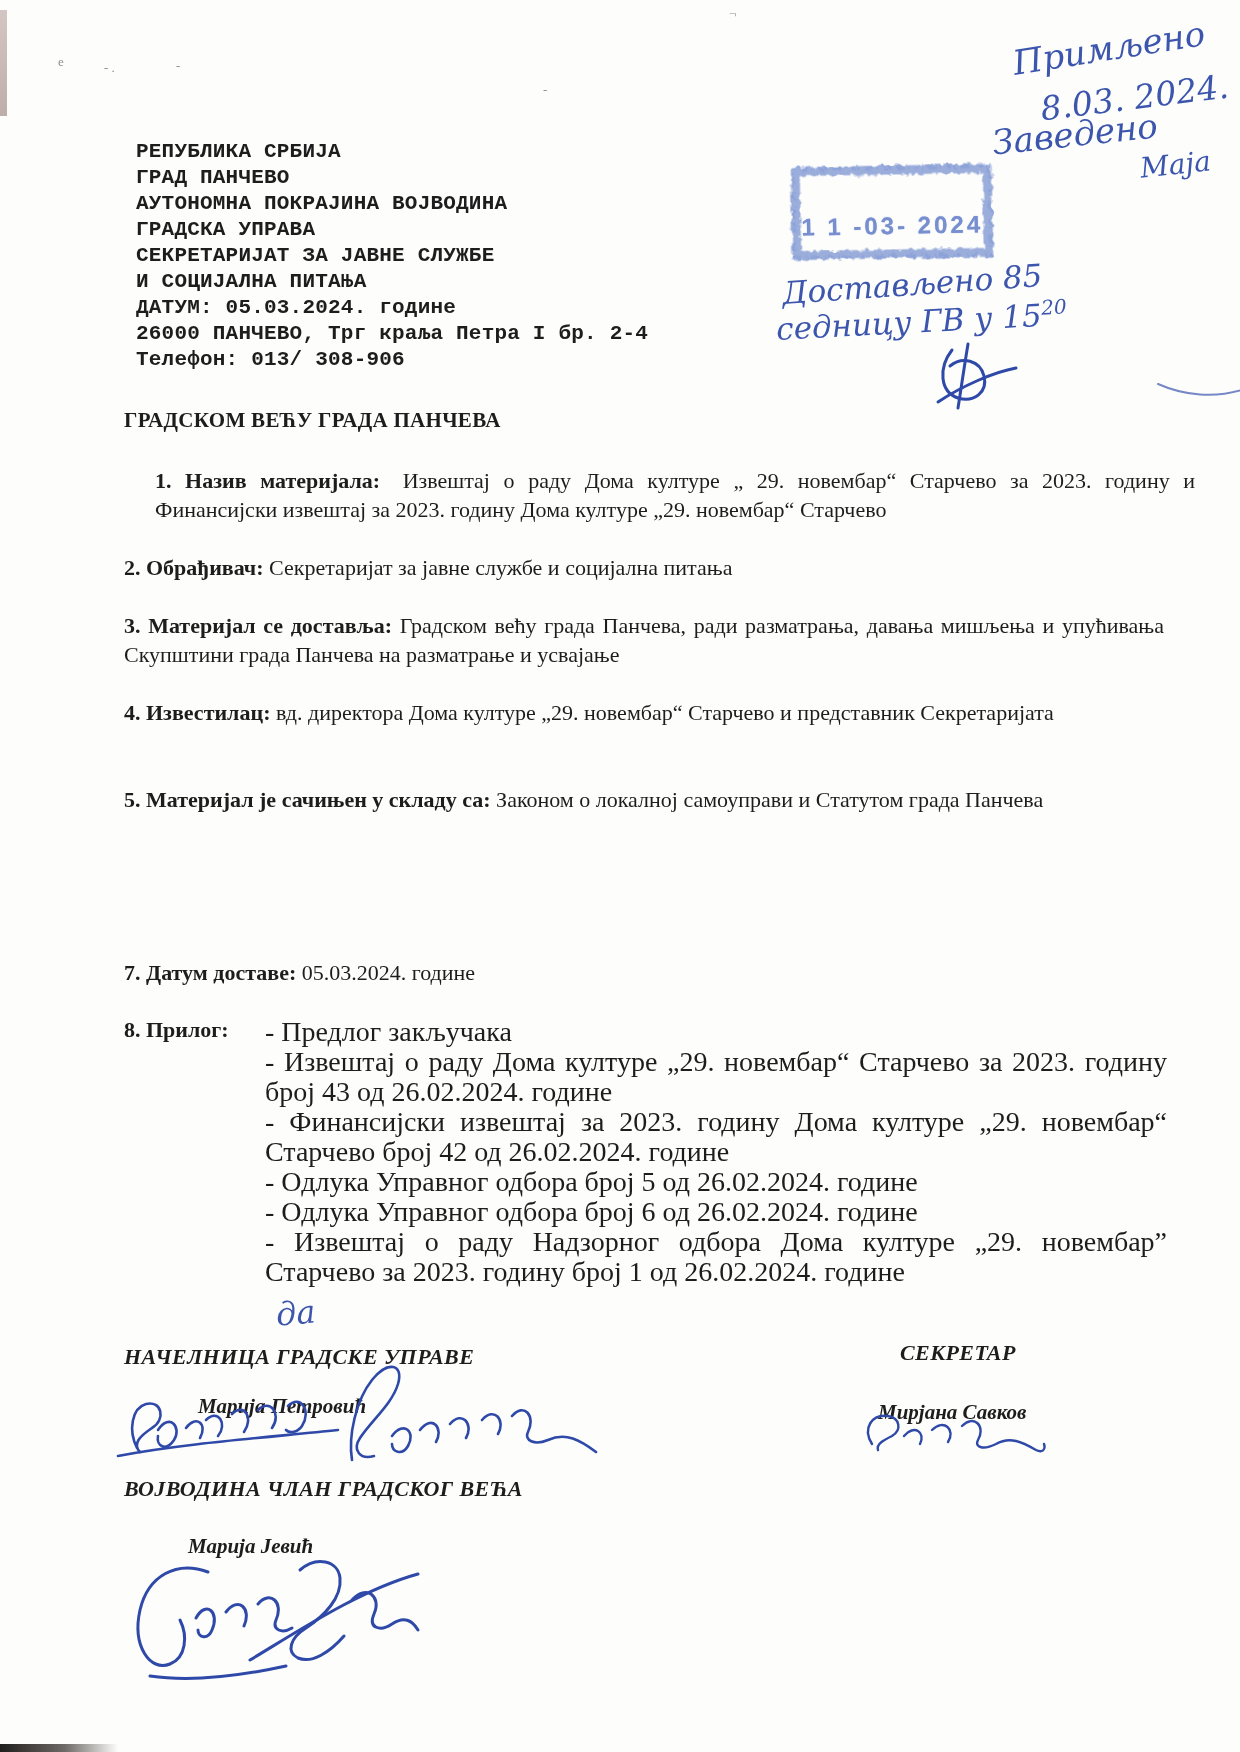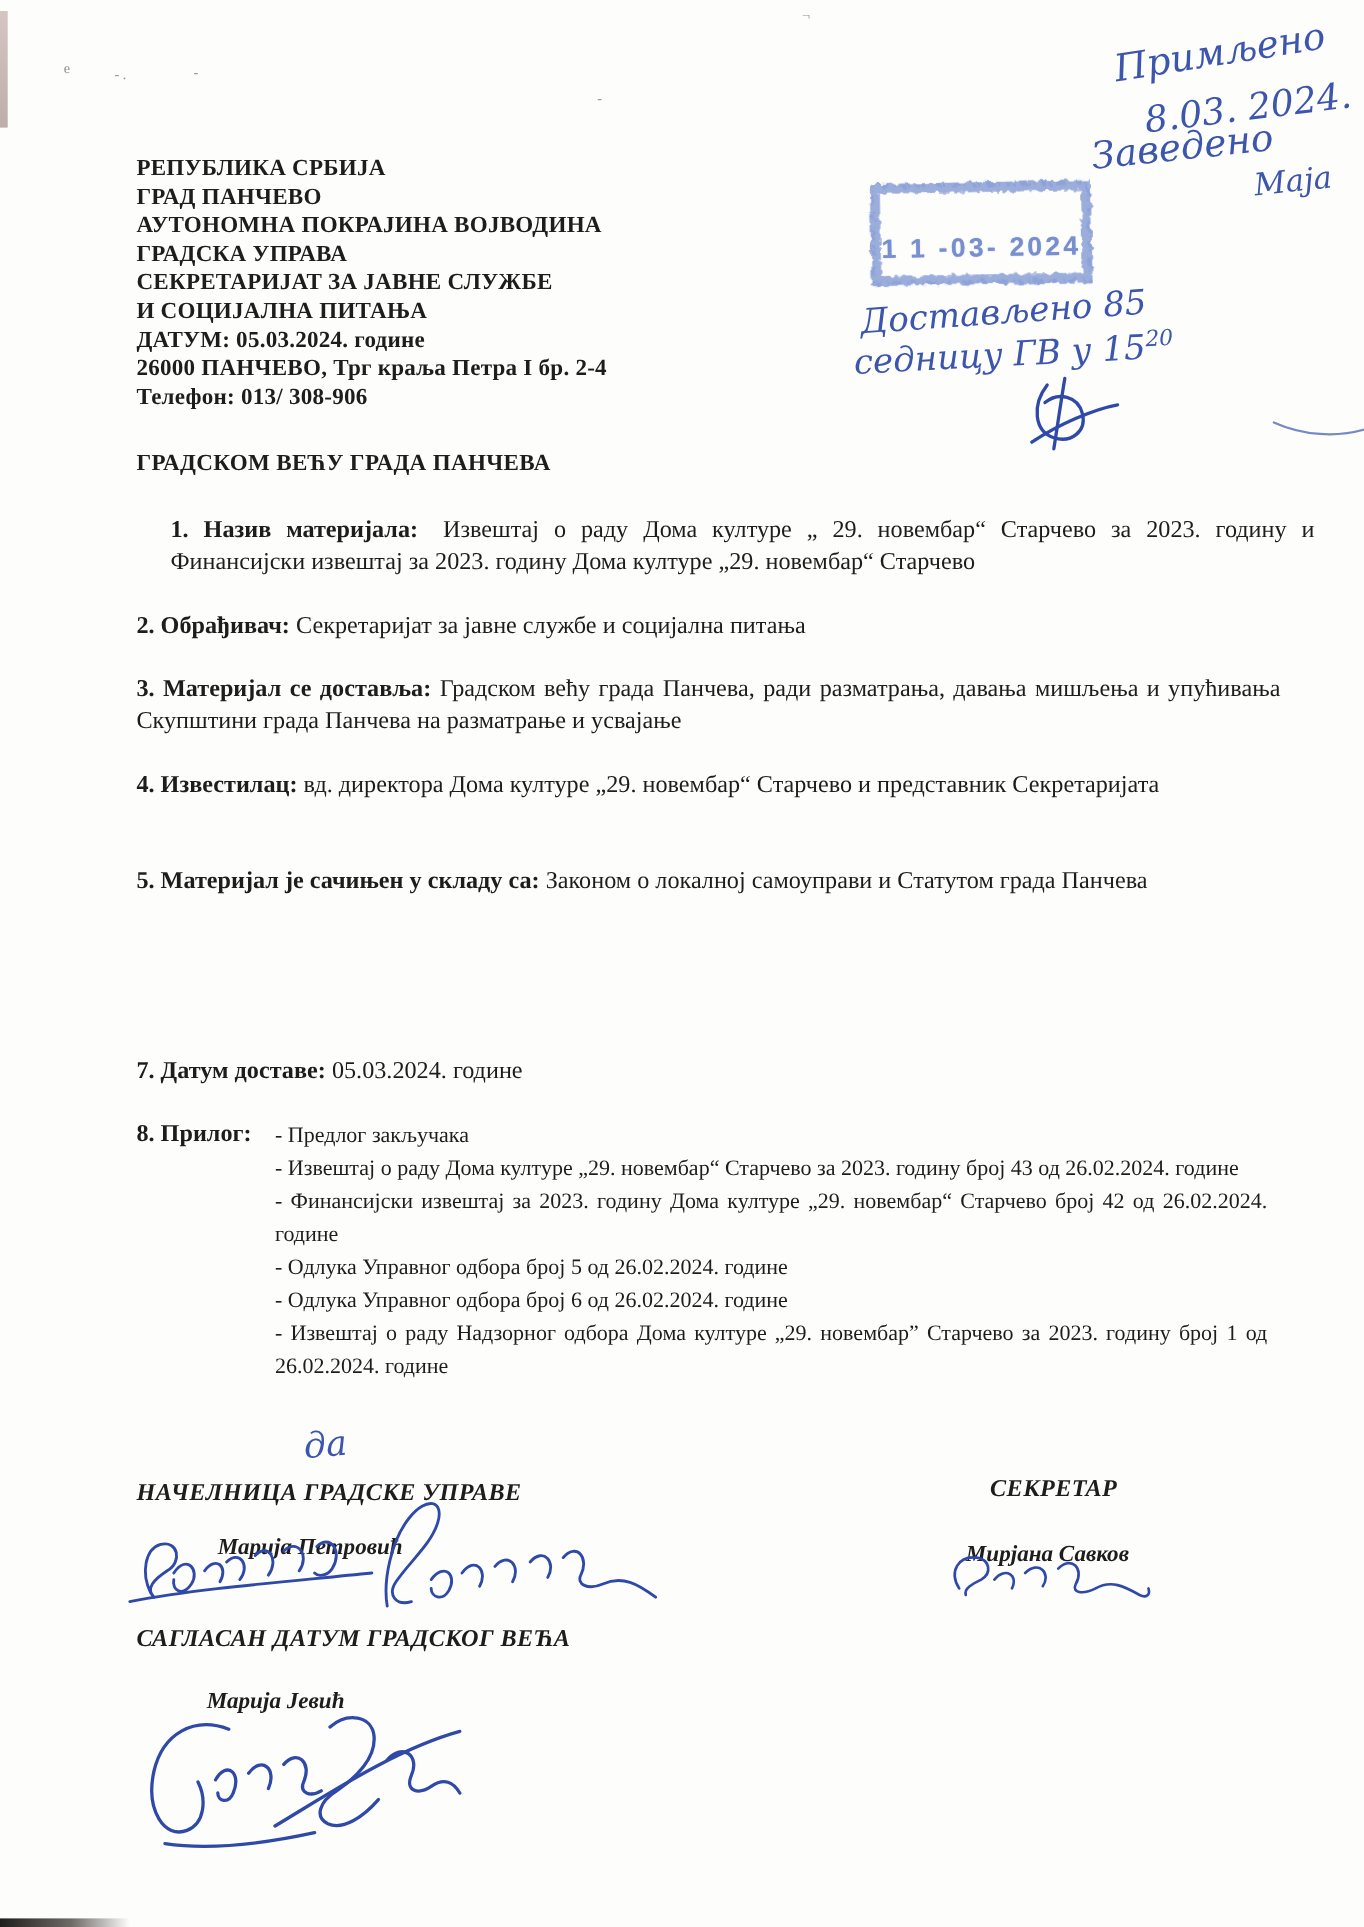--- a/index.html
+++ b/index.html
@@ -8,28 +8,28 @@
     --text:#1d1d1d;
   }
   html,body{margin:0;padding:0;background:#e8e8e8;}
   #page{
     position:relative;width:1240px;height:1752px;margin:0 auto;
     background:#fdfdfc;overflow:hidden;
     font-family:"Liberation Serif", serif;color:var(--text);
   }
   .abs{position:absolute;}
   
-  .hdr{left:124px;top:139px;font-weight:bold;font-size:21px;line-height:26px;letter-spacing:.2px;}
+  .hdr{left:136px;top:139px;font-weight:bold;font-size:21px;line-height:26px;letter-spacing:.2px;font-family:Liberation Mono, monospace;}
   .hdr span{display:block;}
   .doc-title{left:124px;top:408px;font-weight:bold;font-size:21px;letter-spacing:.3px;}
   .item{left:124px;width:1040px;margin:0;font-size:22px;line-height:29px;text-align:justify;}
   .item b{font-weight:bold;}
   .gap{padding-left:9px;}
   .att-label{left:124px;top:1017px;font-size:22px;font-weight:bold;}
-  .att-list{left:250px;top:1017px;width:902px;font-size:20px;line-height:30px;}
+  .att-list{left:265px;top:1017px;width:902px;font-size:28px;line-height:30px;}
   .att-list p{margin:0;text-align:justify;}
   .sig-title{font-weight:bold;font-style:italic;font-size:22px;letter-spacing:.4px;}
   .sig-name{font-weight:bold;font-style:italic;font-size:21px;}
   
   .hand{font-family:"DejaVu Serif", serif;font-style:italic;color:var(--ink);opacity:.93;white-space:nowrap;}
   .hand sup{font-size:20px;}
   
   #stamp{left:788px;top:162px;width:208px;height:100px;transform:rotate(-1deg);}
   #stamp .date{
     position:absolute;left:0;top:50px;width:100%;text-align:center;
@@ -85,21 +85,21 @@
     <p>- Финансијски извештај за 2023. годину Дома културе „29. новембар“ Старчево број 42 од 26.02.2024. године</p>
     <p>- Одлука Управног одбора број 5 од 26.02.2024. године</p>
     <p>- Одлука Управног одбора број 6 од 26.02.2024. године</p>
     <p>- Извештај о раду Надзорног одбора Дома културе „29. новембар” Старчево за 2023. годину број 1 од 26.02.2024. године</p>
   </div>
 
   <div class="abs sig-title" style="left:124px;top:1344px;">НАЧЕЛНИЦА ГРАДСКЕ УПРАВЕ</div>
   <div class="abs sig-title" style="left:900px;top:1340px;">СЕКРЕТАР</div>
   <div class="abs sig-name" style="left:198px;top:1394px;">Марија Петровић</div>
   <div class="abs sig-name" style="left:878px;top:1400px;">Мирјана Савков</div>
-  <div class="abs sig-title" style="left:124px;top:1476px;">САГЛАСАН ДАТУМ  ГРАДСКОГ ВЕЋА</div>
+  <div class="abs sig-title" style="left:124px;top:1476px;">ВОЈВОДИНА ЧЛАН  ГРАДСКОГ ВЕЋА</div>
   <div class="abs sig-name" style="left:188px;top:1534px;">Марија Јевић</div>
 
   <div id="stamp" class="abs">
     <svg width="208" height="100" viewBox="0 0 208 100">
       <defs>
         <filter id="rough" x="-20%" y="-20%" width="140%" height="140%">
           <feTurbulence type="fractalNoise" baseFrequency="0.16" numOctaves="2" result="n"></feTurbulence>
           <feDisplacementMap in="SourceGraphic" in2="n" scale="7"></feDisplacementMap>
         </filter>
       </defs>

